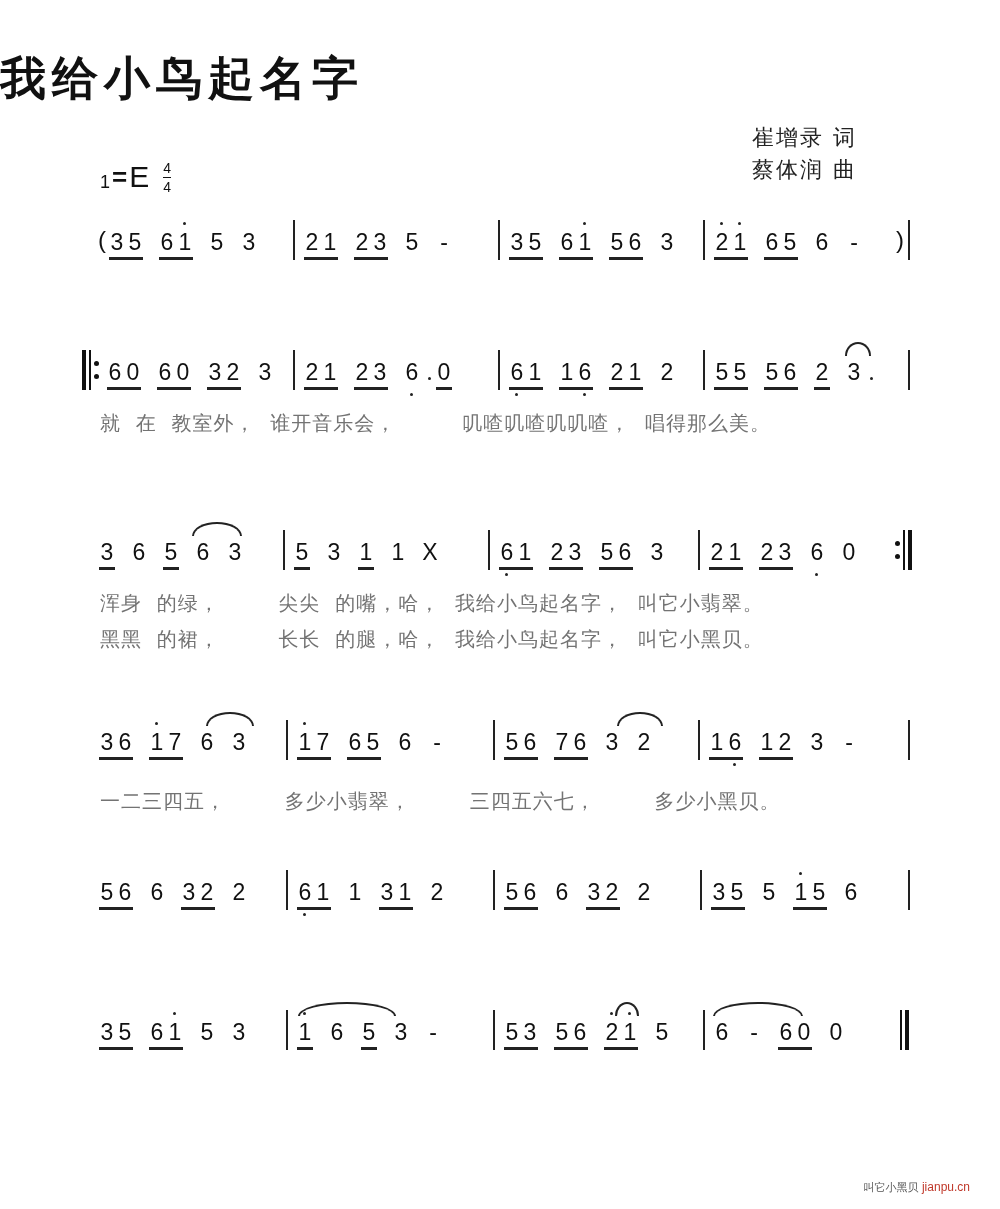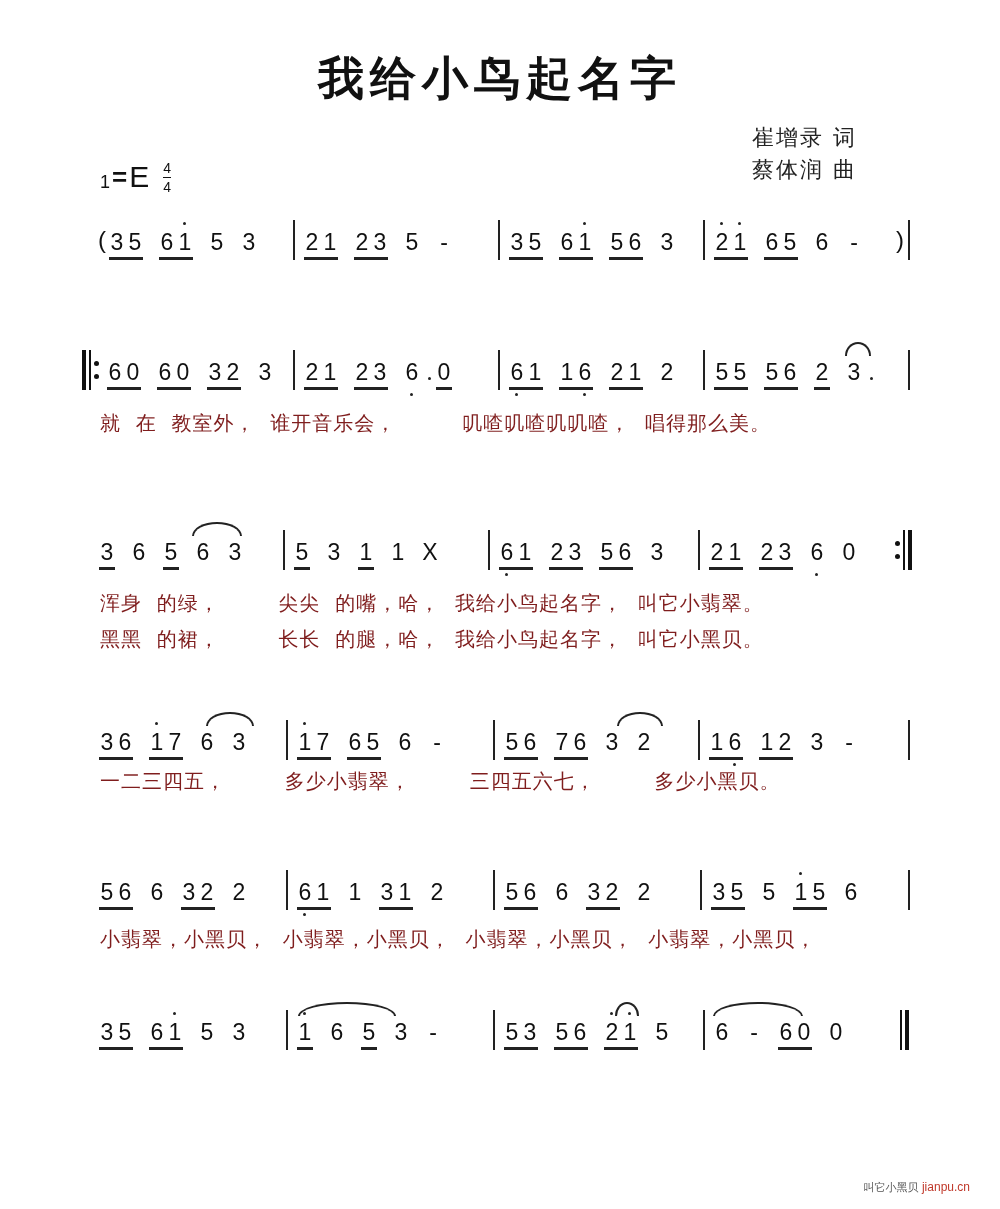--- a/index.html
+++ b/index.html
@@ -1,17 +1,17 @@
 <!DOCTYPE html>
 <html><head>
 <meta charset="utf-8">
 <style>
   html, body { margin: 0; padding: 0; background: #ffffff; }
   body { width: 1000px; height: 1209px; position: relative; overflow: hidden; color: #111; font-family: "Liberation Sans", sans-serif; }
-  .title { position: absolute; top: 48px; left: 0; width: 1000px; text-align: center; font-family: "DejaVu Serif", serif; font-size: 46px; font-weight: bold; letter-spacing: 6px; }
+  .title { position: absolute; top: 48px; left: 0; width: 1000px; text-align: left; font-family: "DejaVu Serif", serif; font-size: 46px; font-weight: bold; letter-spacing: 6px; }
   .credits { position: absolute; top: 122px; left: 752px; font-family: "DejaVu Serif", serif; font-size: 22px; line-height: 32px; letter-spacing: 2px; color: #222; }
   .key { position: absolute; top: 160px; left: 100px; display: flex; align-items: center; }
   .key .one { font-size: 18px; margin-top: 10px; }
   .key .eq { font-size: 26px; font-weight: bold; margin: 0 2px; }
   .key .letter { font-size: 30px; }
   .key .frac { display: flex; flex-direction: column; align-items: center; margin-left: 14px; font-size: 14px; line-height: 14px; }
   .key .frac .bar { width: 8px; height: 1px; background: #111; margin: 2px 0; }
 
   .row { position: absolute; left: 88px; width: 822px; }
   .staff { position: relative; height: 42px; display: flex; align-items: flex-end; }
@@ -24,21 +24,21 @@
   .note .dot-down { position: absolute; bottom: -4px; left: 7px; width: 3px; height: 3px; background: #222; border-radius: 50%; }
   .note .aug { position: absolute; right: -10px; bottom: 12px; width: 3px; height: 3px; background: #222; border-radius: 50%; }
   .paren { font-size: 24px; line-height: 28px; padding-bottom: 8px; margin-right: 2px; }
   .slur { position: absolute; height: 12px; border: 2px solid #222; border-bottom: none; border-radius: 50% 50% 0 0 / 100% 100% 0 0; }
   .repeat-start, .repeat-end { position: absolute; top: 0; height: 40px; display: flex; align-items: center; }
   .thick { width: 4px; height: 40px; background: #111; }
   .thin { width: 2px; height: 40px; background: #111; }
   .dots { display: flex; flex-direction: column; gap: 8px; margin: 0 3px; }
   .dots span { width: 5px; height: 5px; background: #111; border-radius: 50%; display: block; }
 
-  .lyric { position: absolute; left: 12px; font-family: "DejaVu Serif", serif; font-size: 20px; letter-spacing: 1px; white-space: pre; color: #7f1d1d; }
+  .lyric { position: absolute; left: 12px; font-family: "DejaVu Serif", serif; font-size: 20px; letter-spacing: 1px; white-space: pre; color: #737373; }
   .footer { position: absolute; right: 30px; bottom: 14px; font-size: 11px; color: #555; font-family: "DejaVu Serif", serif; }
   .footer .url { color: #c0392b; font-family: "Liberation Sans", sans-serif; font-size: 12px; }
 </style>
 </head>
 <body>
 
 <div class="title">我给小鸟起名字</div>
 
 <div class="credits">
   <div>崔增录 词</div>
@@ -369,21 +369,21 @@
           </span>
           <span class="note-group">
             <span class="note">3</span>
           </span>
           <span class="note-group">
             <span class="note">-</span>
           </span>
         </div>
         <div class="bar-line" style="position: absolute; left: 820px; top: 0px;"></div>
       </div>
-      <div class="lyric" style="top: 48px; text-align: right;">一二三四五，        多少小翡翠，        三四五六七，        多少小黑贝。</div>
+      <div class="lyric" style="top: 68px; text-align: right;">一二三四五，        多少小翡翠，        三四五六七，        多少小黑贝。</div>
     </div>
     <div class="row" style="top: 870px;">
       <div class="staff">
         <div class="measure" style="width: 198px;">
           <span class="note-group ul">
             <span class="note">5</span>
             <span class="note">6</span>
           </span>
           <span class="note-group">
             <span class="note">6</span>
@@ -442,21 +442,20 @@
           <span class="note-group ul">
             <span class="note">1<span class="dot-up"></span></span>
             <span class="note">5</span>
           </span>
           <span class="note-group">
             <span class="note">6</span>
           </span>
         </div>
         <div class="bar-line" style="position: absolute; left: 820px; top: 0px;"></div>
       </div>
-      <div class="lyric" style="top: 56px;">小翡翠，小黑贝，  小翡翠，小黑贝，  小翡翠，小黑贝，  小翡翠，小黑贝，</div>
     </div>
     <div class="row" style="top: 1010px;">
       <div class="staff">
         <div class="measure" style="width: 198px;">
           <span class="note-group ul">
             <span class="note">3</span>
             <span class="note">5</span>
           </span>
           <span class="note-group ul">
             <span class="note">6</span>

